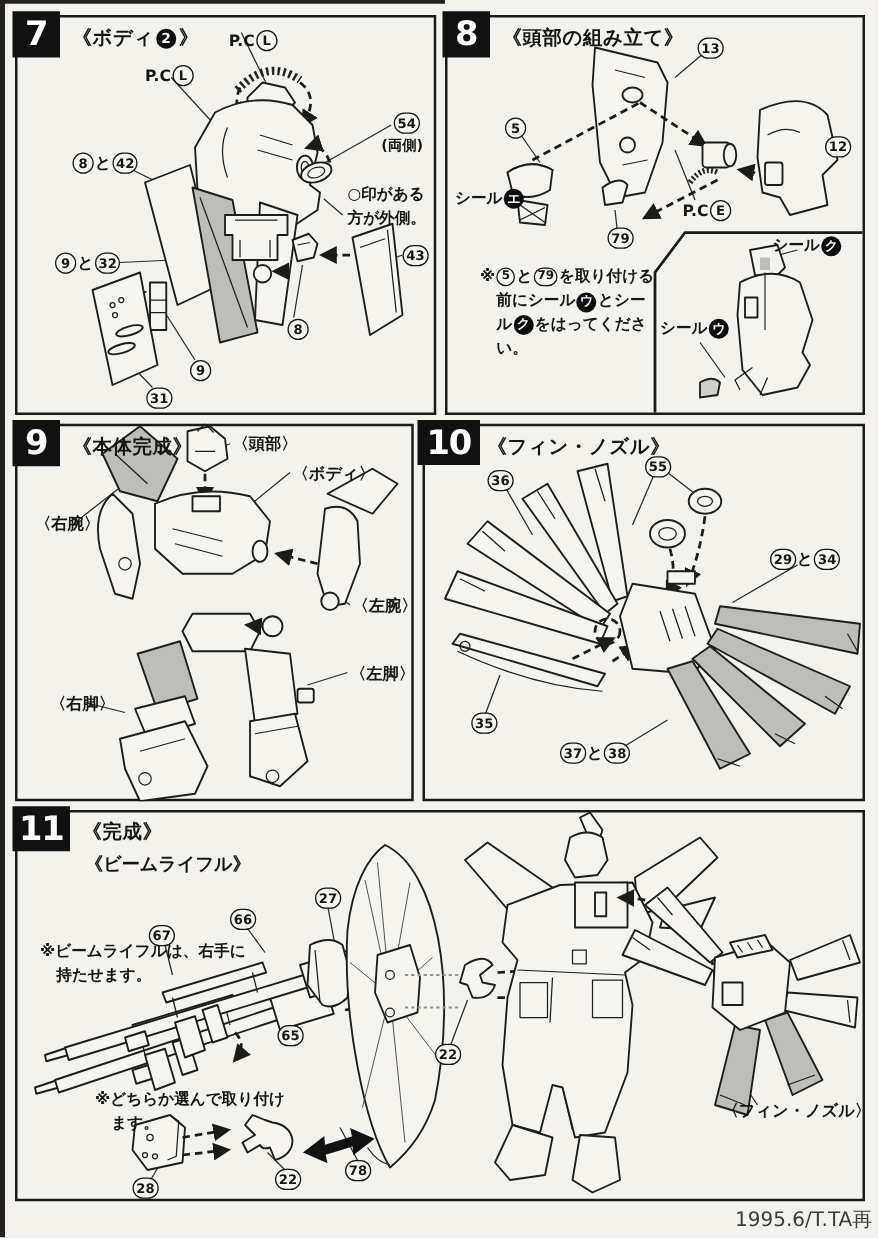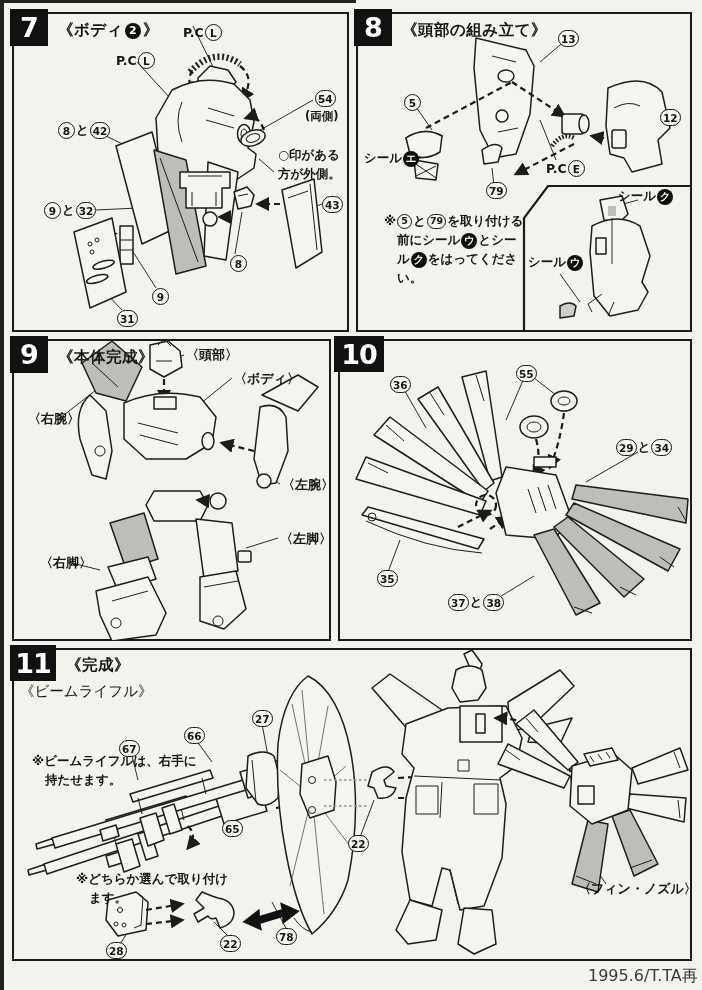--- a/index.html
+++ b/index.html
@@ -19,21 +19,21 @@
   .circ{display:inline-flex;align-items:center;justify-content:center;min-width:17px;height:17px;padding:0 2px;
         border:1.4px solid #141414;border-radius:10px;font-size:10.5px;font-weight:bold;background:rgba(246,245,240,.92);box-sizing:border-box;}
   .circ.sm{min-width:15px;height:15px;font-size:9.5px;border-width:1.2px;}
   .badge{display:inline-flex;align-items:center;justify-content:center;width:16px;height:16px;border-radius:50%;
          background:#0d0d0d;color:#fff;font-size:10.5px;font-weight:bold;}
   .jt{font-size:12.5px;font-weight:bold;}
   .note{position:absolute;z-index:5;font-size:12.5px;font-weight:bold;line-height:1.5;white-space:nowrap;}
   .note .row{display:flex;align-items:center;gap:1px;height:19px;}
   .alabel{position:absolute;z-index:5;font-size:13px;font-weight:bold;white-space:nowrap;}
   .sub{position:absolute;z-index:5;font-size:11.5px;font-weight:bold;white-space:nowrap;}
-  .heading{position:absolute;z-index:5;font-size:14.5px;font-weight:normal;white-space:nowrap;}
+  .heading{position:absolute;z-index:5;font-size:14.5px;font-weight:bold;white-space:nowrap;margin-left:48px;}
   .footer{position:absolute;z-index:5;font-size:16px;color:#3a3a38;white-space:nowrap;}
   svg{position:absolute;z-index:1;}
   .ln{stroke:#2a2a28;stroke-width:1;fill:none;}
   .ol{stroke:#1d1d1b;stroke-width:1.5;fill:#f5f4ef;stroke-linejoin:round;}
   .thin{stroke:#1d1d1b;stroke-width:1;fill:none;stroke-linejoin:round;}
   .gr{fill:#bdbdba;}
   .gr2{fill:#cfcecb;}
   .dsh{stroke:#1b1b19;stroke-width:2.2;fill:none;stroke-dasharray:6 4;}
   .dshl{stroke:#8f8f8c;stroke-width:1.6;fill:none;stroke-dasharray:2.5 2.5;}
   .spring{stroke:#222;stroke-width:6.5;fill:none;stroke-dasharray:2 2.6;stroke-linecap:butt;}
@@ -255,21 +255,21 @@
       <span class="badge">ウ</span>
     </div>
   <div class="note" style="left:384px;top:212px;">
     <div class="row">
         <span>※</span>
         <span class="circ sm">5</span>
         <span>と</span>
         <span class="circ sm">79</span>
         <span>を取り付ける</span>
       </div>
-    <div class="row" style="padding-left:13px;">
+    <div class="row" style="padding-left:13px;align-items:flex-end;">
         <span>前にシール</span>
         <span class="badge">ウ</span>
         <span>とシー</span>
       </div>
     <div class="row" style="padding-left:13px;">
         <span>ル</span>
         <span class="badge">ク</span>
         <span>をはってくださ</span>
       </div>
     <div class="row" style="padding-left:13px;">
@@ -338,20 +338,23 @@
   <div class="alabel" style="left:186px;top:346px;">〈頭部〉</div>
   <div class="alabel" style="left:234px;top:370px;">〈ボディ〉</div>
   <div class="alabel" style="left:28px;top:410px;">〈右腕〉</div>
   <div class="alabel" style="left:282px;top:476px;">〈左腕〉</div>
   <div class="alabel" style="left:40px;top:554px;">〈右脚〉</div>
   <div class="alabel" style="left:280px;top:530px;">〈左脚〉</div>
 
   <div class="panel" style="left:338px;top:339px;width:354px;height:302px;"></div>
   <div class="numbox" style="left:334px;top:336px;width:50px;height:36px;">
       <span>10</span>
+    </div>
+  <div class="ptitle" style="left:390px;top:347px;">
+      <span>《フィン・ノズル》</span>
     </div>
 
   <svg style="left:338px;top:339px;" width="354" height="302" viewBox="0 0 354 302">
     <defs>
         <marker id="a10" viewBox="0 0 10 10" refX="8" refY="5" markerWidth="6.5" markerHeight="6.5" orient="auto">
           <path d="M0,0 L10,5 L0,10 z" fill="#1b1b19"></path>
         </marker>
       </defs>
 
     <line class="ln" x1="64" y1="47" x2="88" y2="89"></line>

